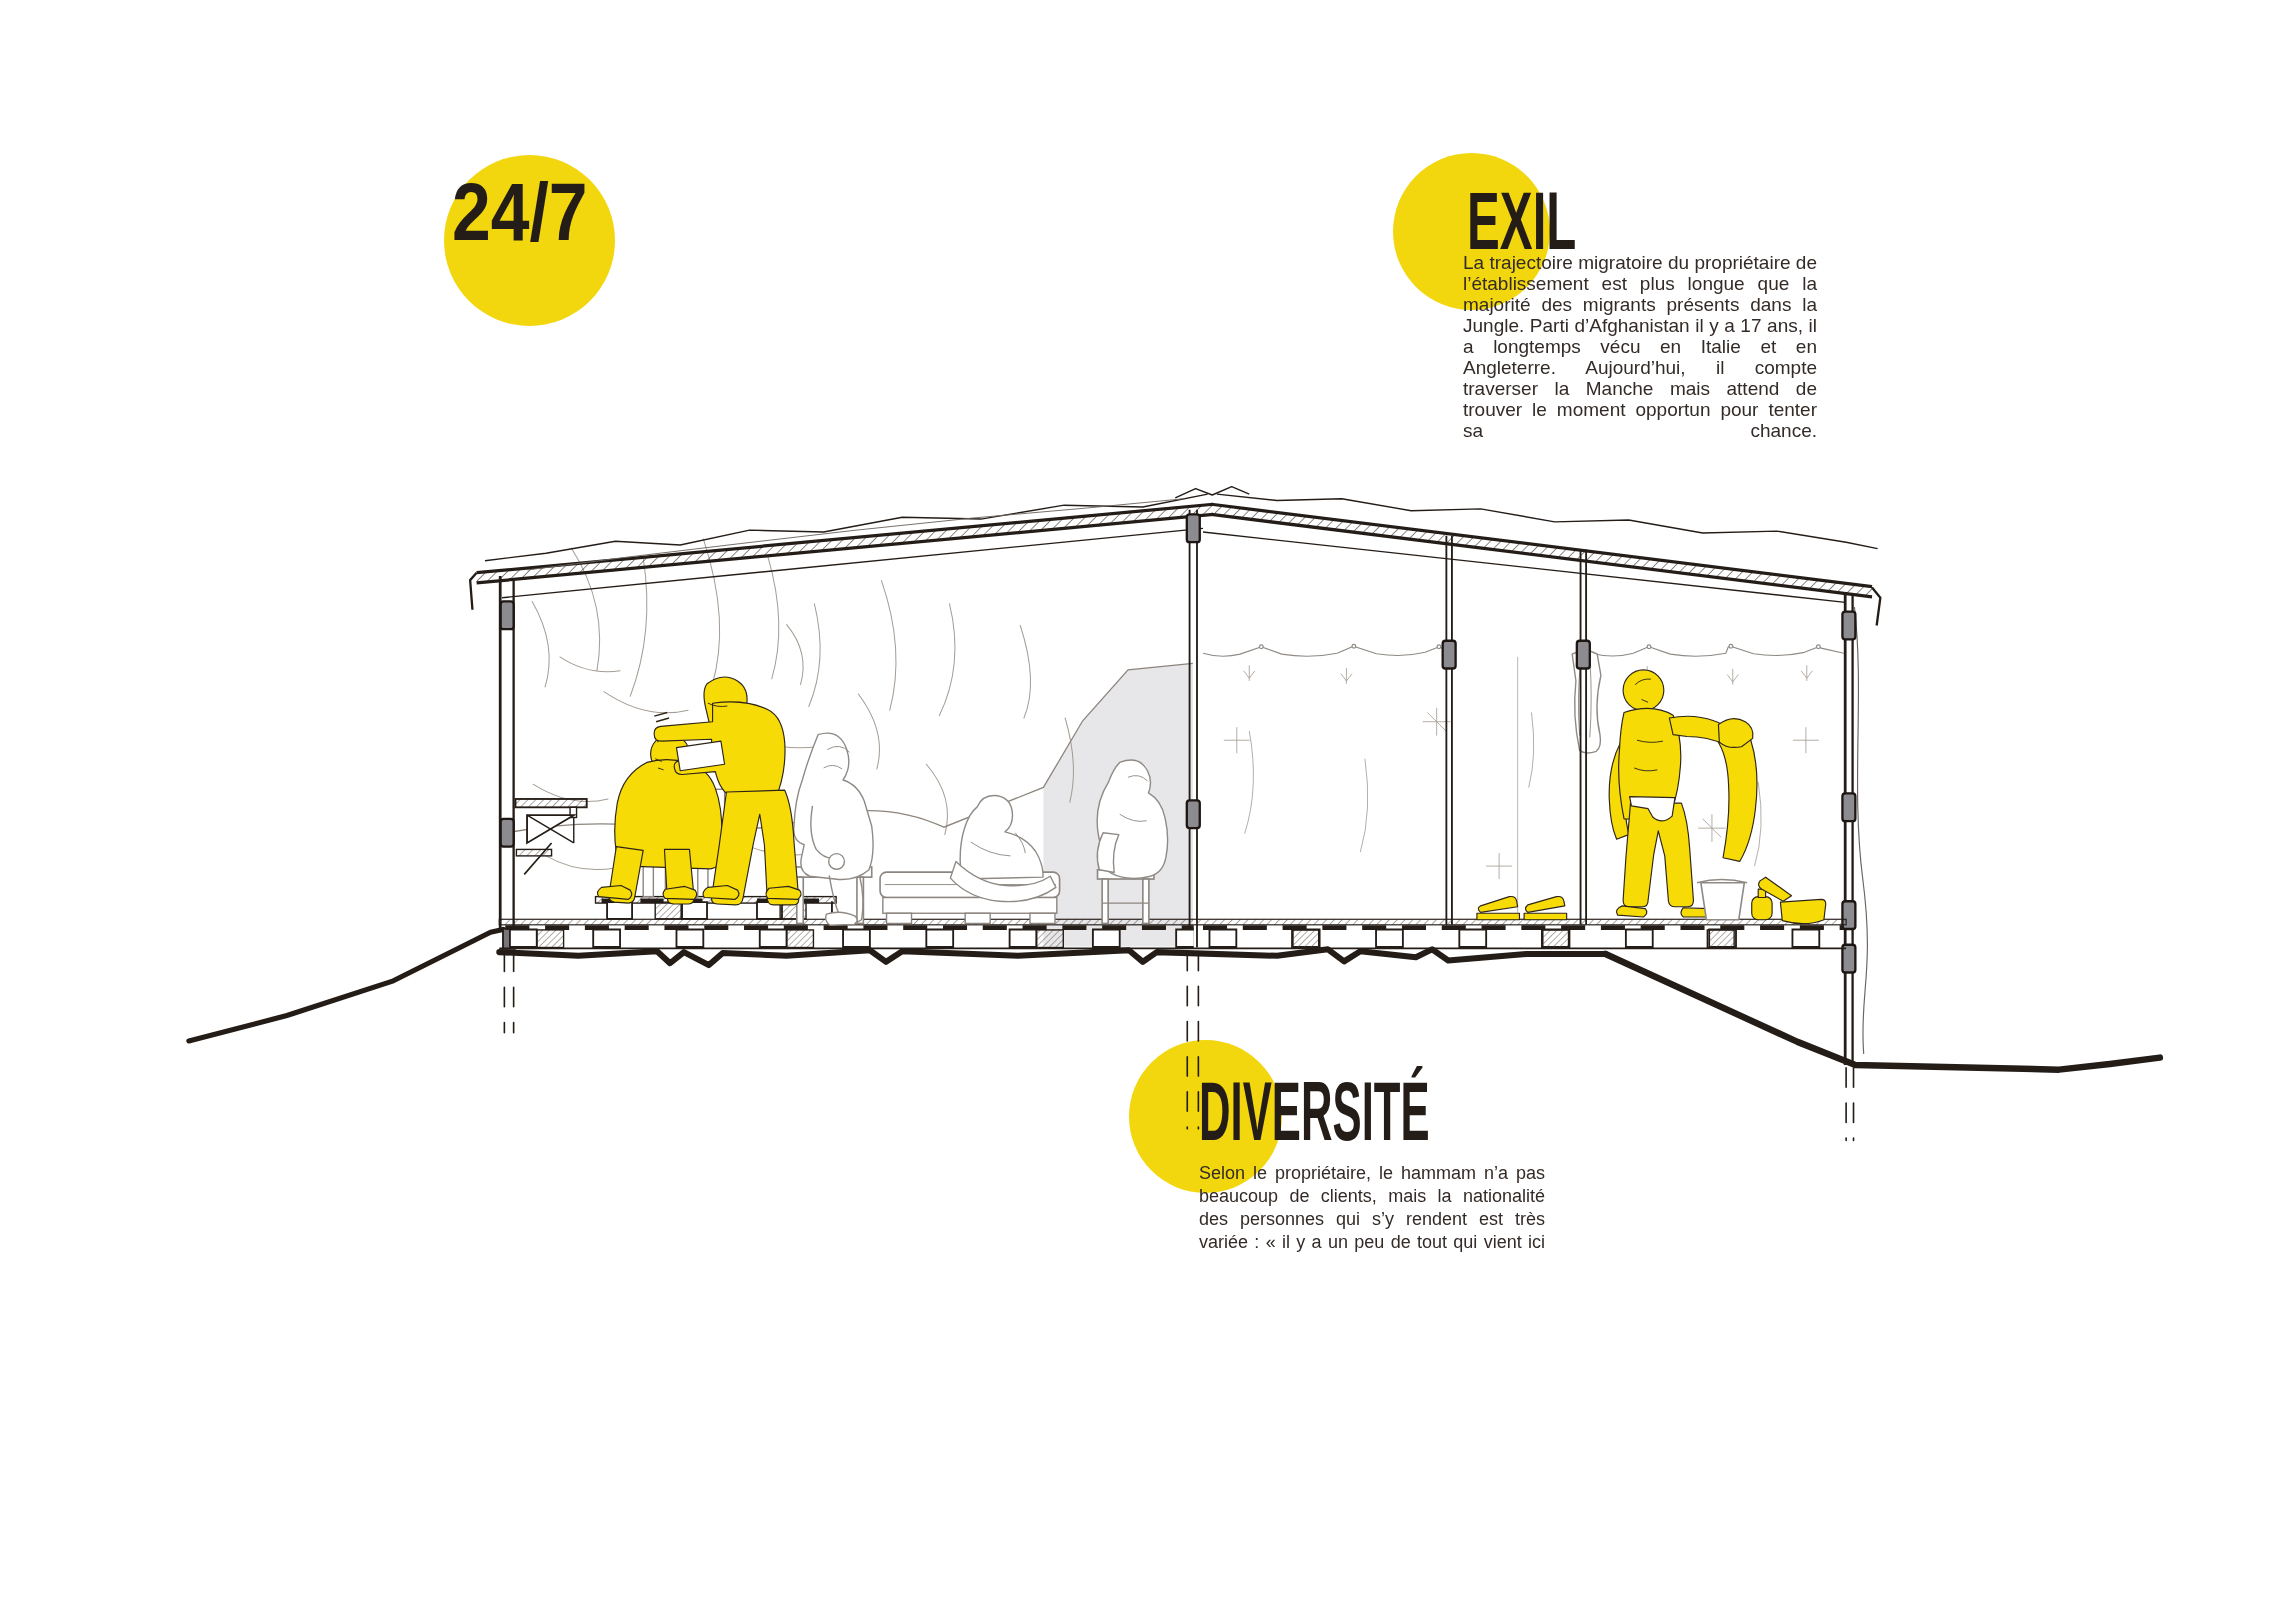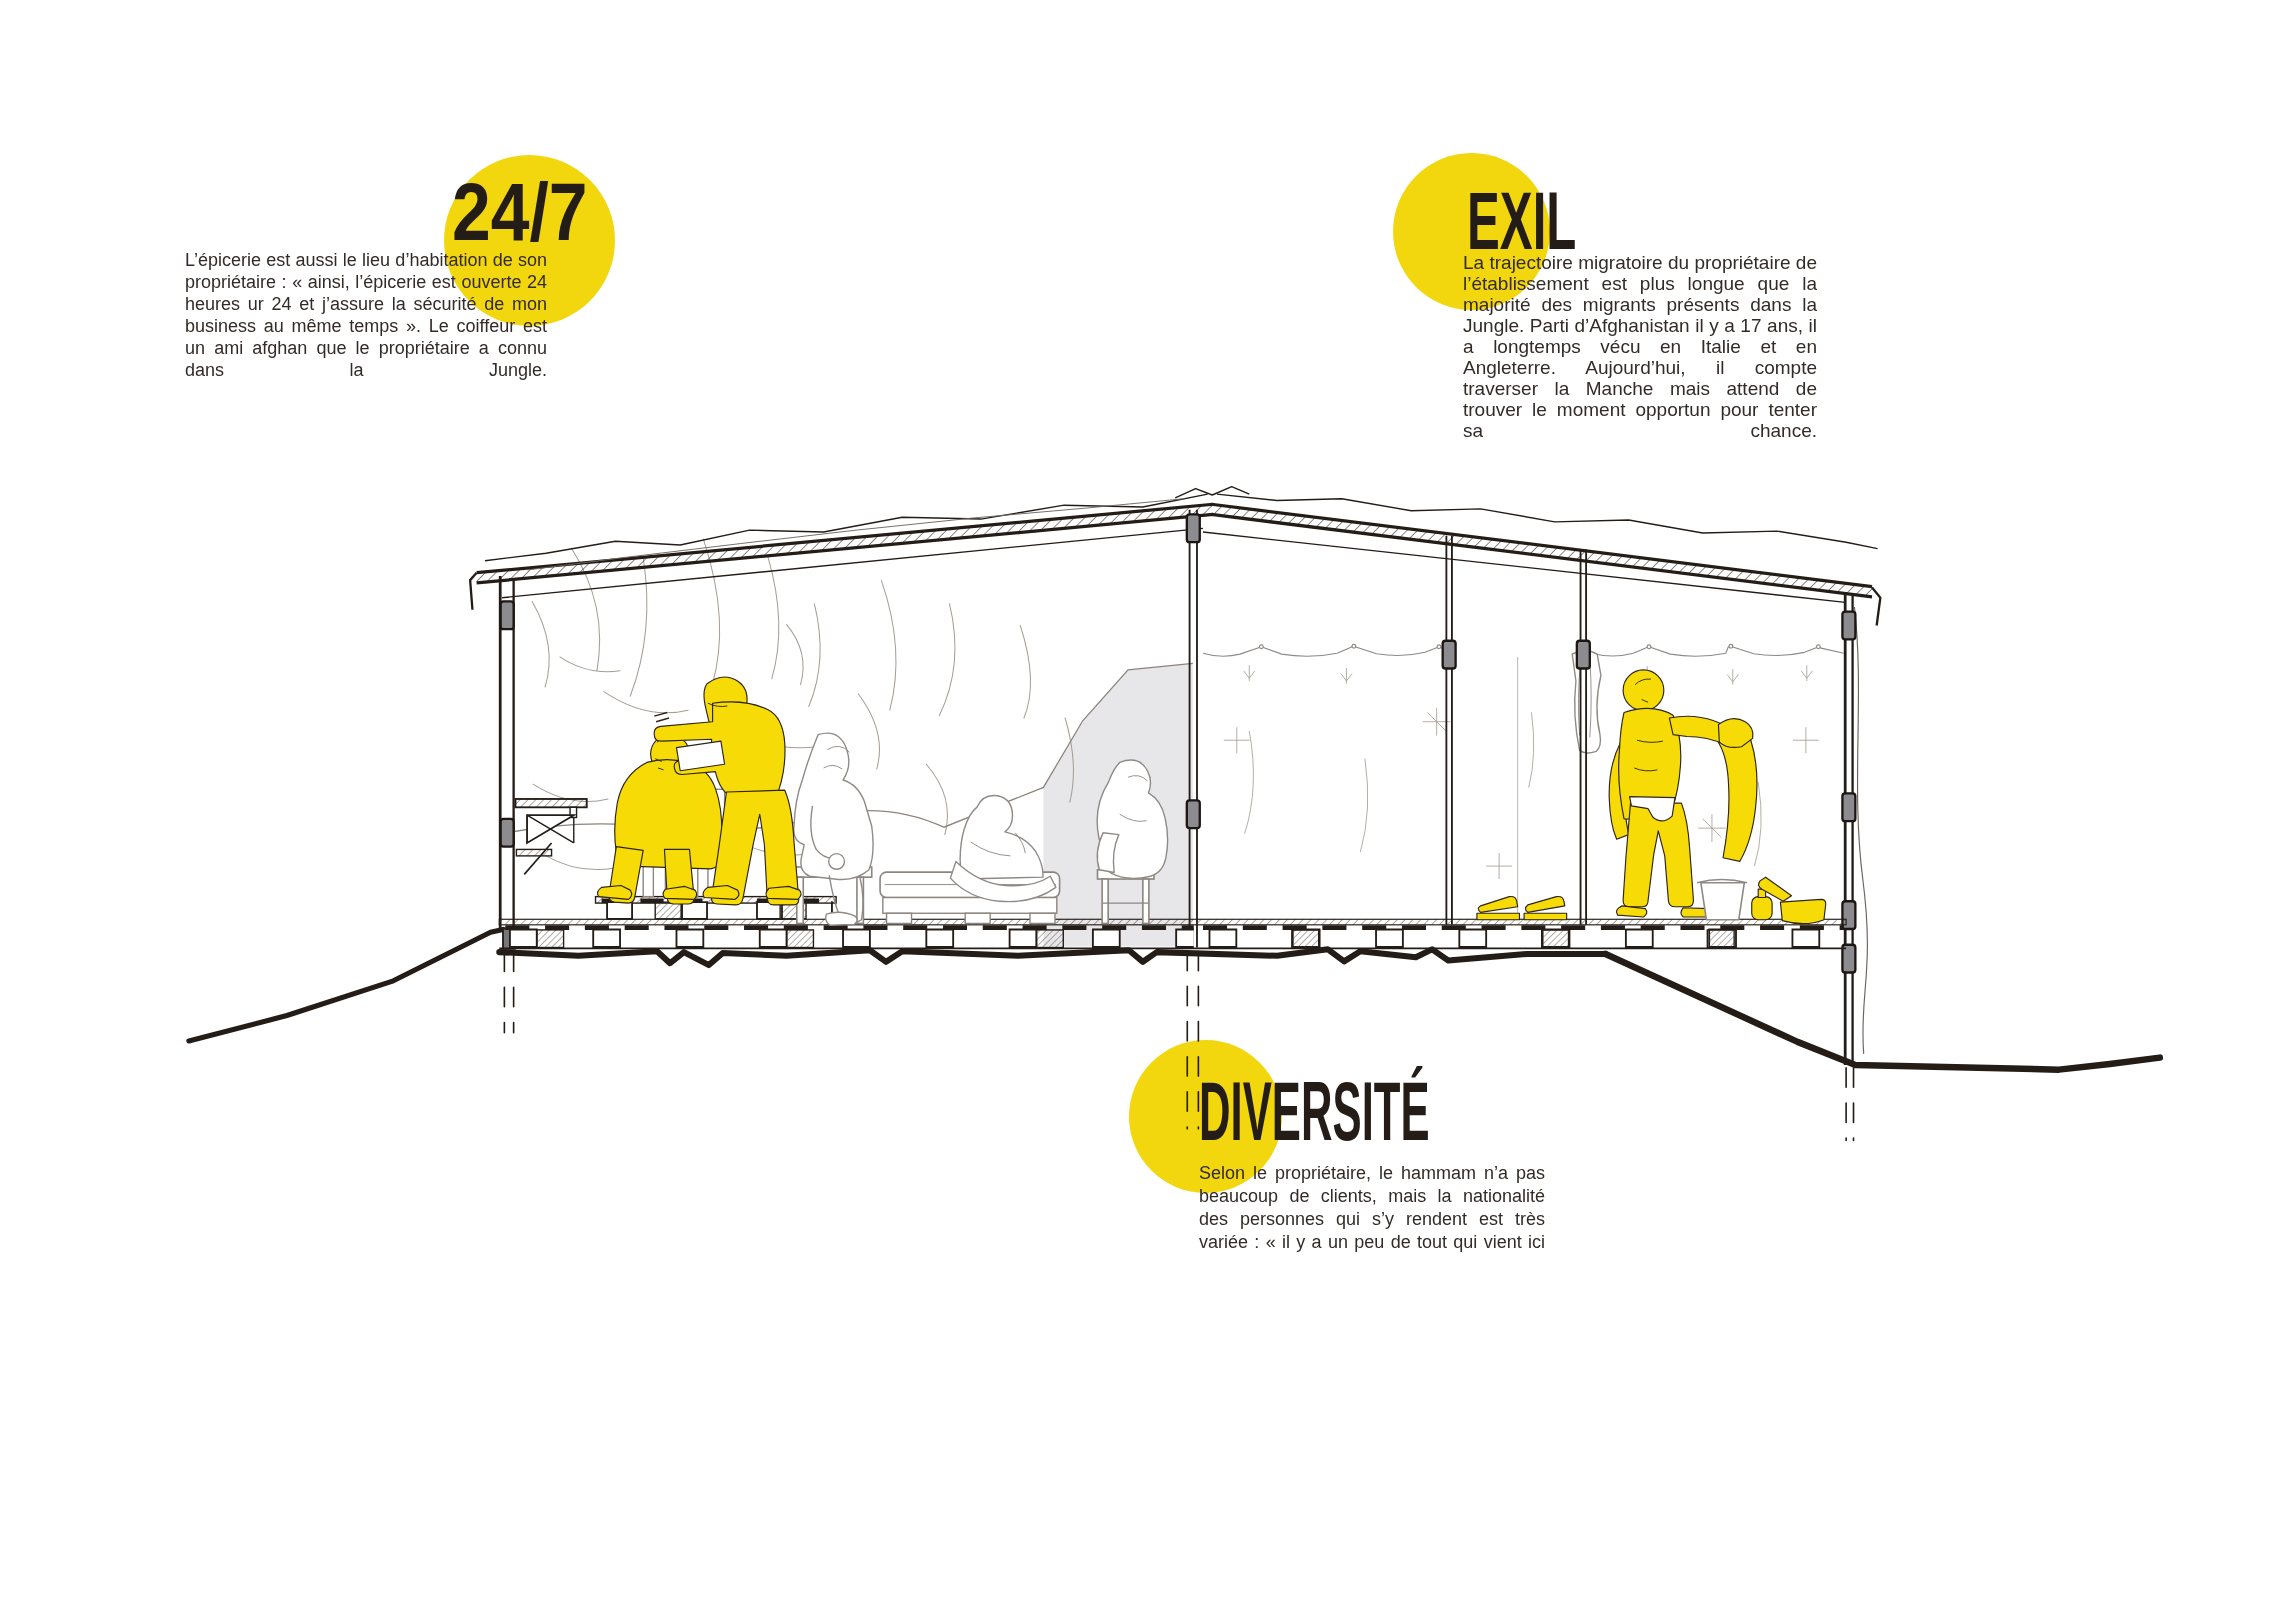--- a/index.html
+++ b/index.html
@@ -28,21 +28,20 @@
   .nosel{user-select:none;}
 </style>
 </head>
 <body>
 
 <div id="page">
 
   <div id="block-247" style="position:absolute;left:185px;top:139px;width:407px;height:250px;">
     <div class="circle" style="left:259px;top:16px;width:171px;height:171px;"></div>
     <div class="note-h nosel" style="position:absolute;">24/7</div>
-    <div class="note-p">L’épicerie est aussi le lieu d’habitation de son propriétaire : « ainsi, l’épicerie est ouverte 24 heures ur 24 et j’assure la sécurité de mon business au même temps ». Le coiffeur est un ami afghan que le propriétaire a connu dans la Jungle.</div>
   </div>
 
   <div id="block-exil" style="position:absolute;left:1393px;top:148px;width:435px;height:268px;">
     <div class="circle" style="left:0;top:4.6px;width:157px;height:157px;"></div>
     <div class="note-h nosel" style="position:absolute;">EXIL</div>
     <div class="note-p">La trajectoire migratoire du propriétaire de l’établissement est plus longue que la majorité des migrants présents dans la Jungle. Parti d’Afghanistan il y a 17 ans, il a longtemps vécu en Italie et en Angleterre. Aujourd’hui, il compte traverser la Manche mais attend de trouver le moment opportun pour tenter sa chance.</div>
   </div>
 
   <div id="block-div" style="position:absolute;left:1129px;top:1040px;width:435px;height:352px;">
     <div class="circle" style="left:0;top:0;width:153px;height:153px;"></div>

